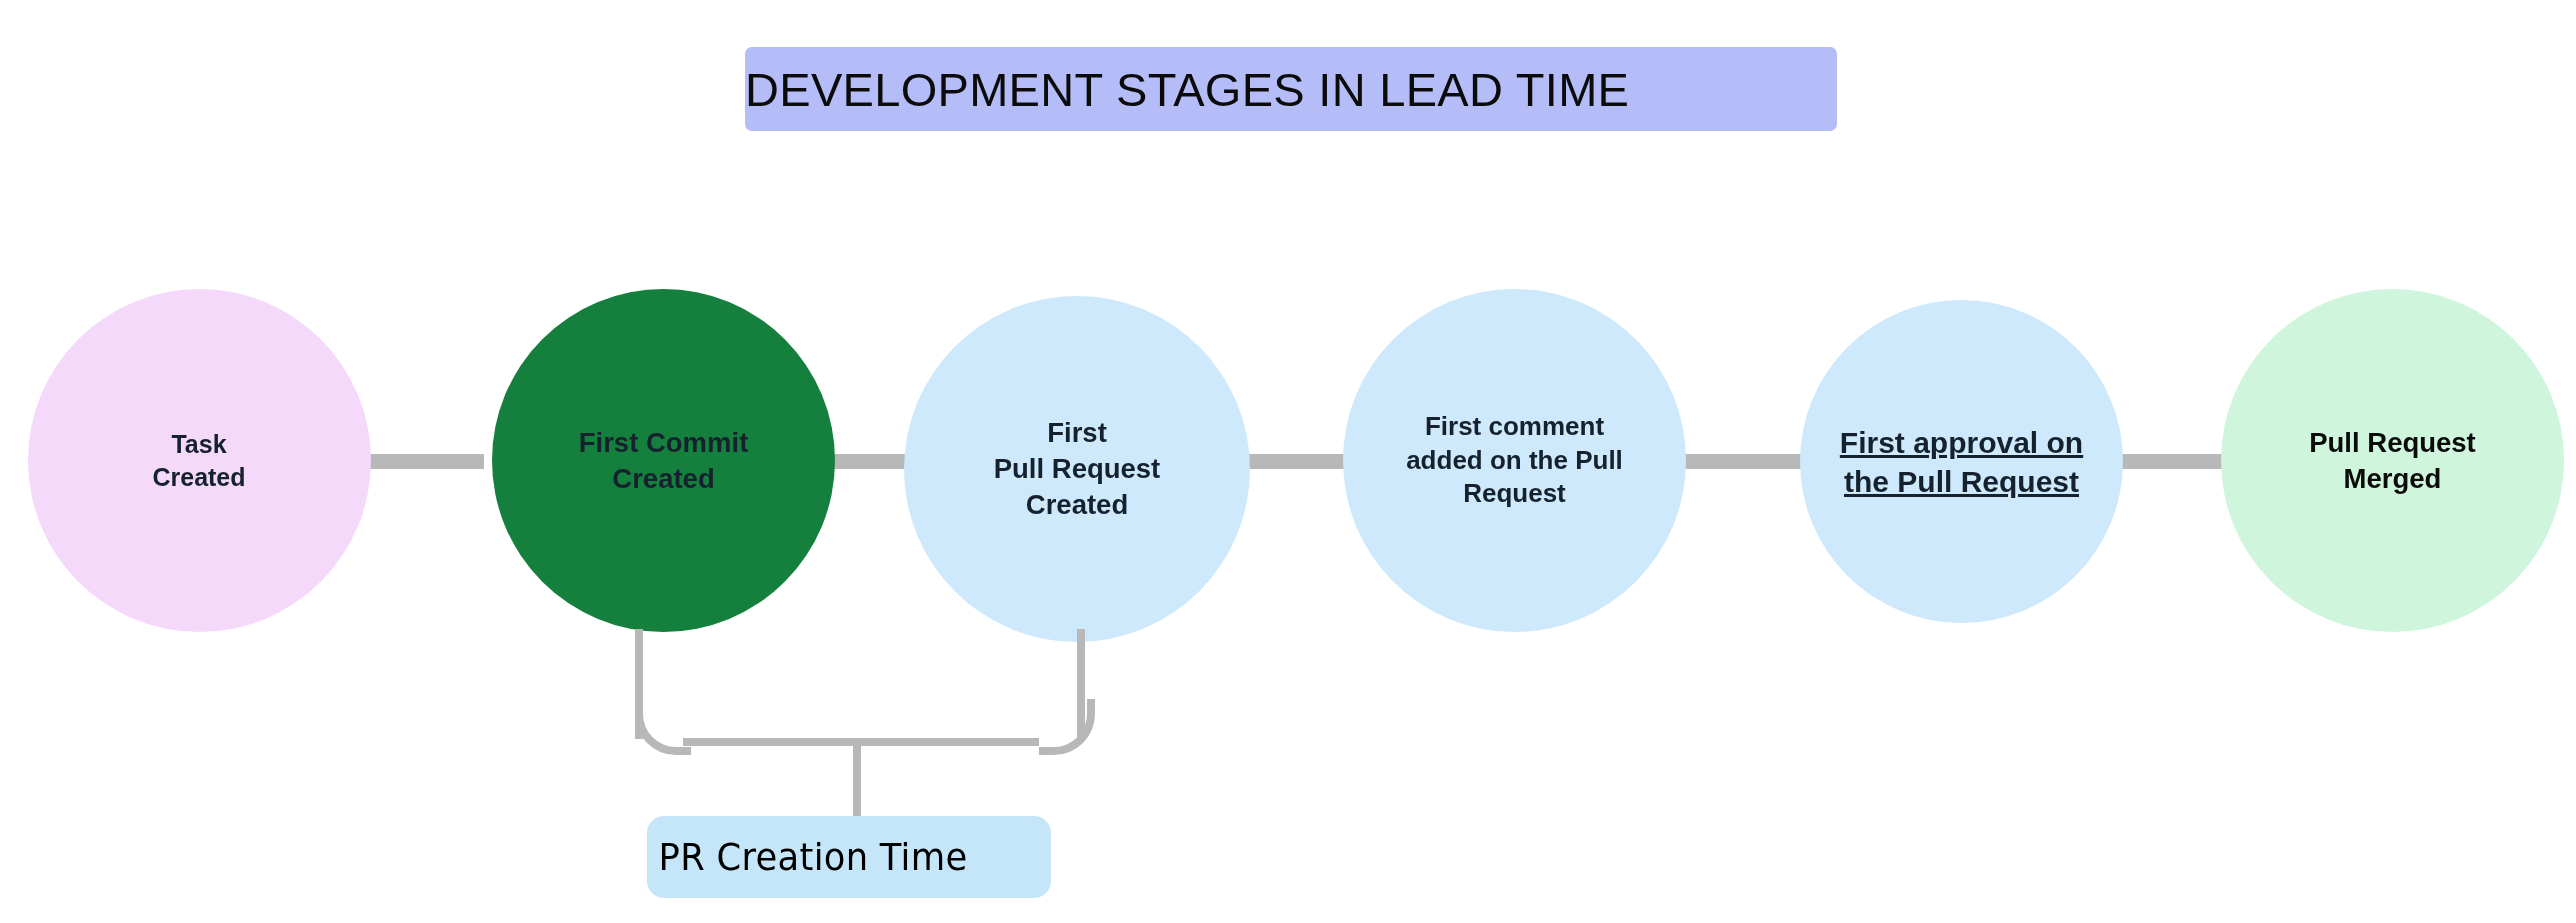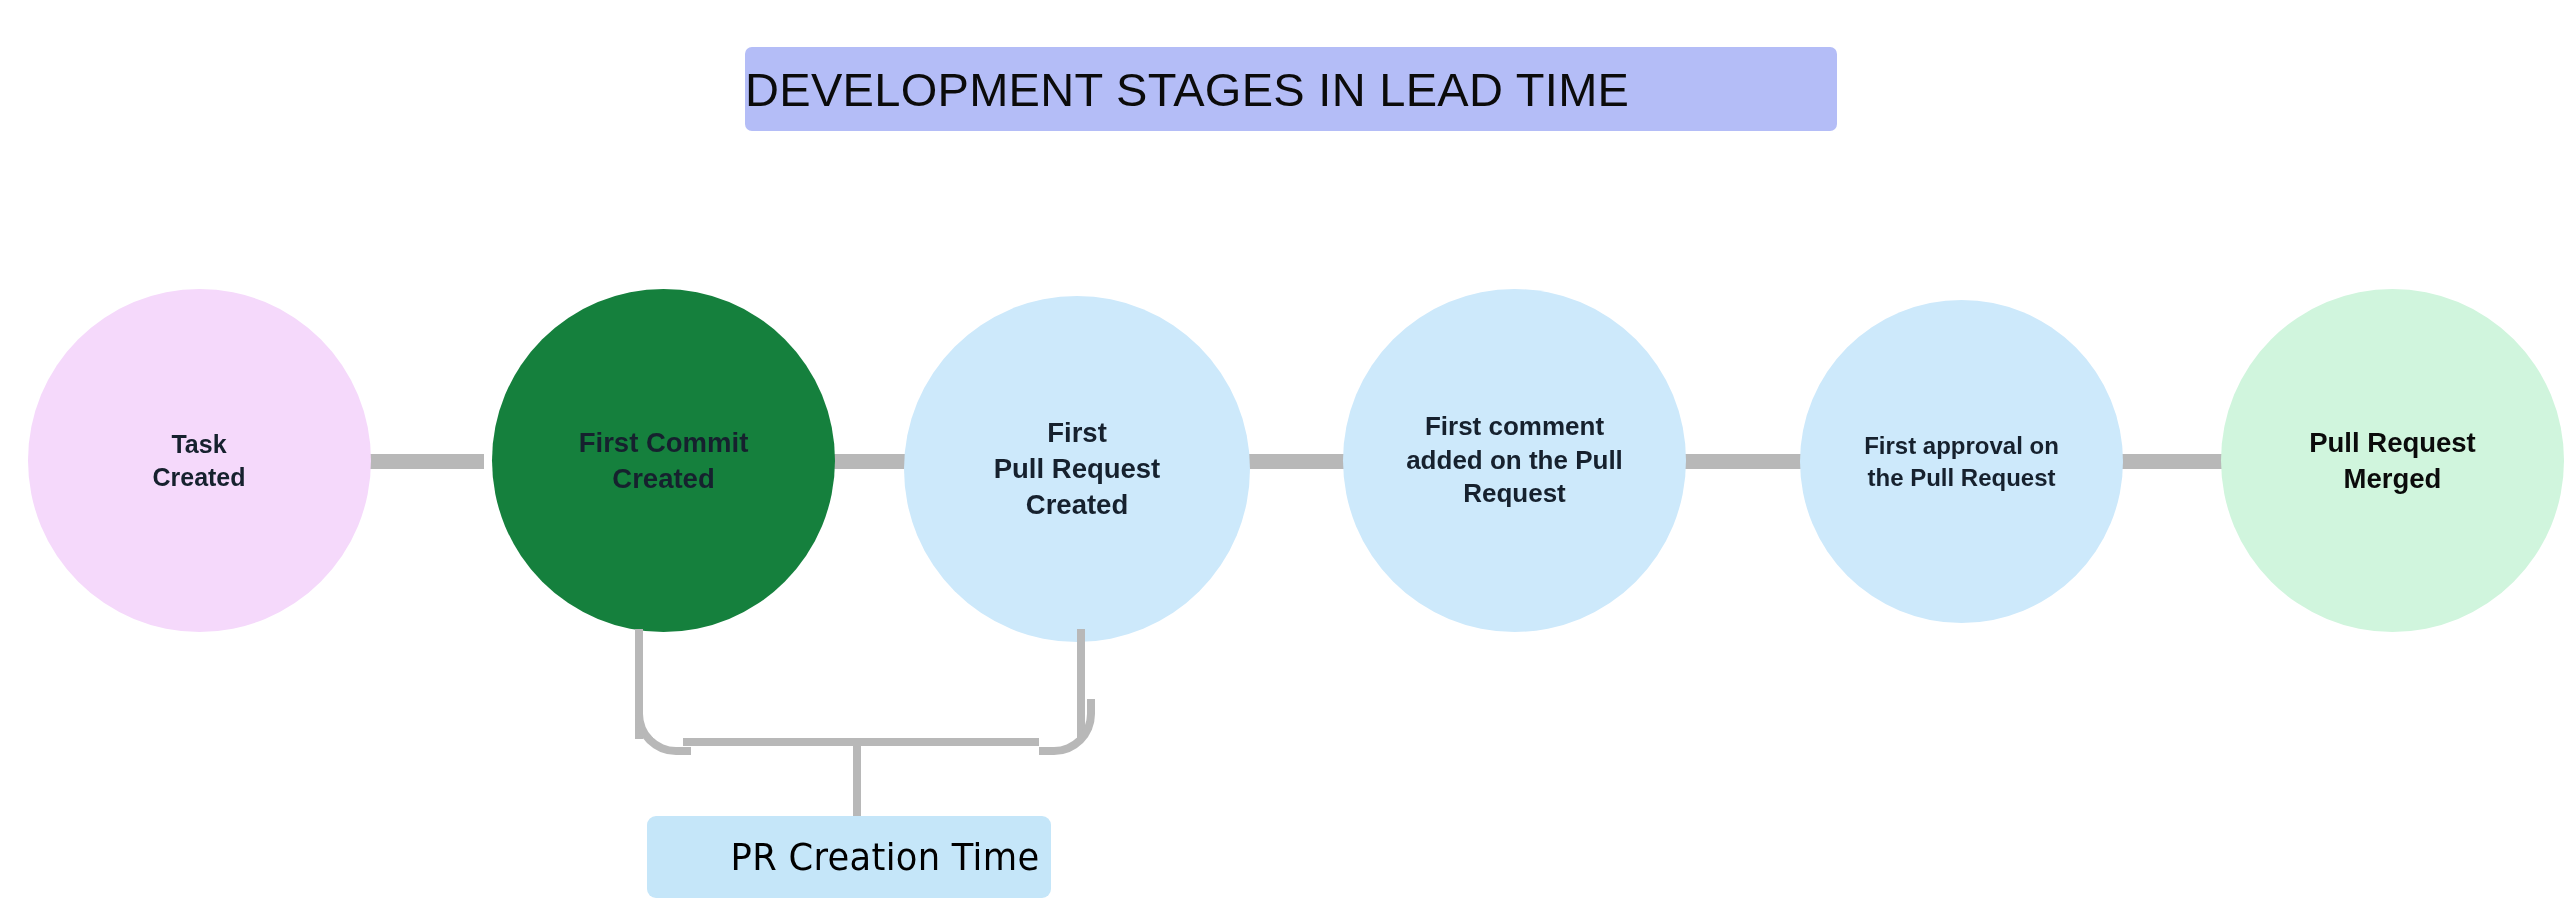--- a/index.html
+++ b/index.html
@@ -103,24 +103,24 @@
   }
   .bracket-stub {
     position: absolute;
     width: 8.2px;
     background: #b8b8b8;
   }
 
   
   .annotation-box {
     position: absolute;
-    border-radius: 9px;
+    border-radius: 17px;
     display: flex;
     align-items: center;
-    justify-content: flex-end;
+    justify-content: flex-start;
     box-sizing: border-box;
   }
   .annotation-text {
     font-family: "DejaVu Sans", sans-serif;
     font-size: 38px;
     font-weight: 400;
     color: #000000;
     white-space: nowrap;
     letter-spacing: 0.3px;
     transform: scaleX(0.93);
@@ -157,21 +157,21 @@
 Created</span>
   </div>
 
   <div class="stage" style="left:1343px; top:289px; width:343px; height:343px; background:#cde9fb;justify-content:flex-end;">
     <span class="stage-label" style="font-size:26px;">First comment
 added on the Pull
 Request</span>
   </div>
 
   <div class="stage" style="left:1800px; top:300px; width:323px; height:323px; background:#cde9fb;">
-    <span class="stage-label" style="font-size:24px;">First approval on
+    <span class="stage-label" style="font-size:30px;text-decoration:underline;">First approval on
 the Pull Request</span>
   </div>
 
   <div class="stage" style="left:2221px; top:289px; width:343px; height:343px; background:#d0f5dd;">
     <span class="stage-label" style="font-size:27.5px; color:#0b0b0b;">Pull Request
 Merged</span>
   </div>
 
   <div class="bracket-leg" style="left:635px;  top:629px;  height:110px;"></div>
   <div class="bracket-leg" style="left:1077px; top:629px;  height:110px;"></div>

